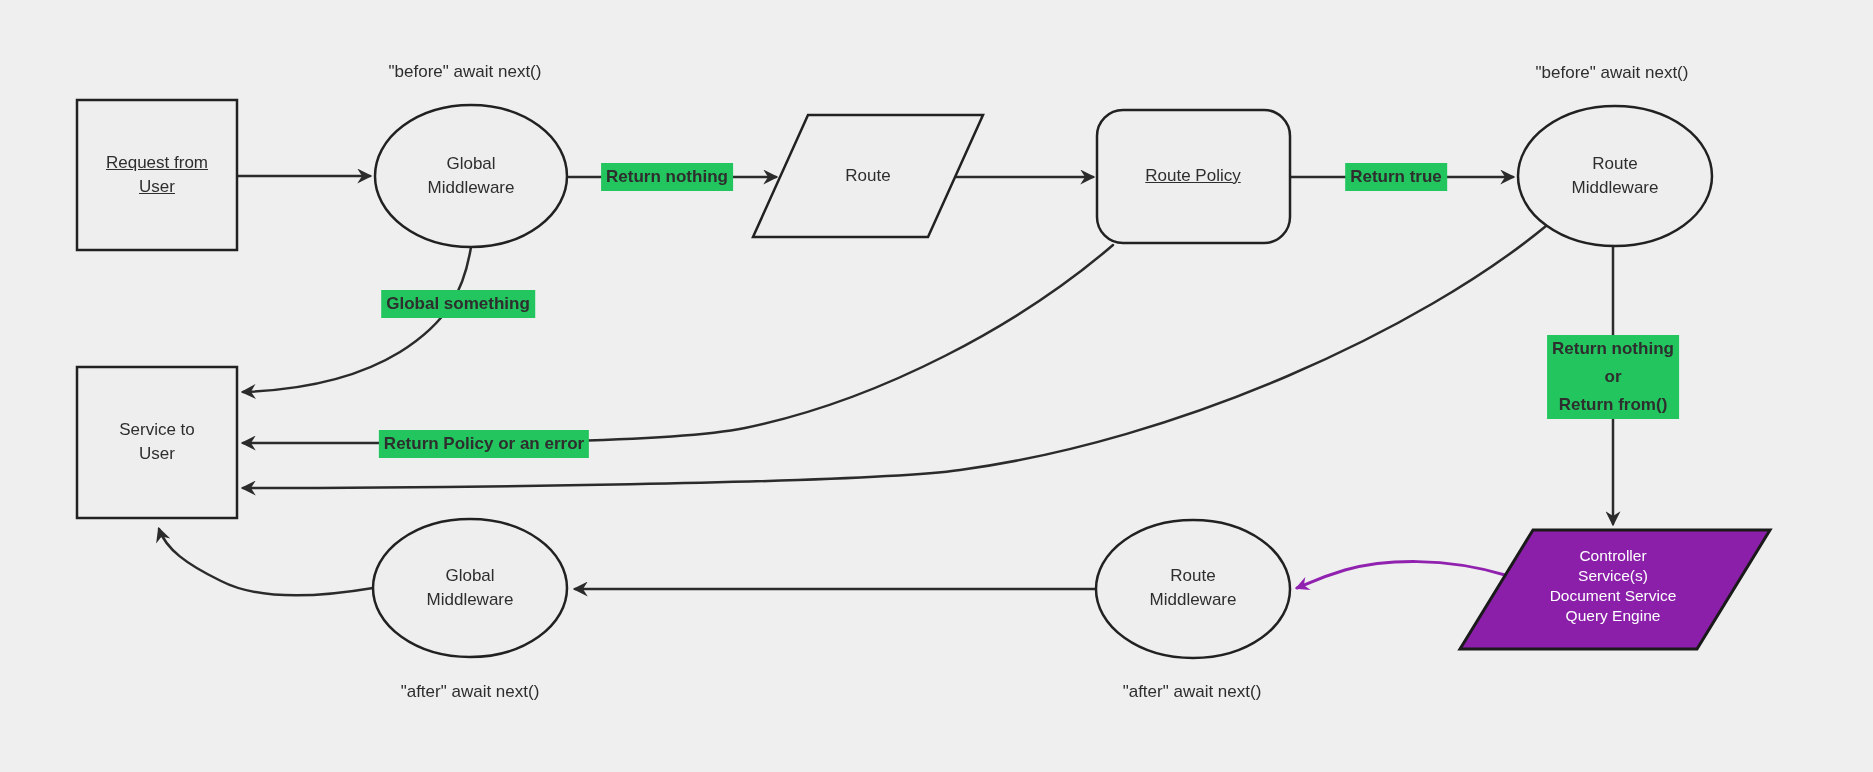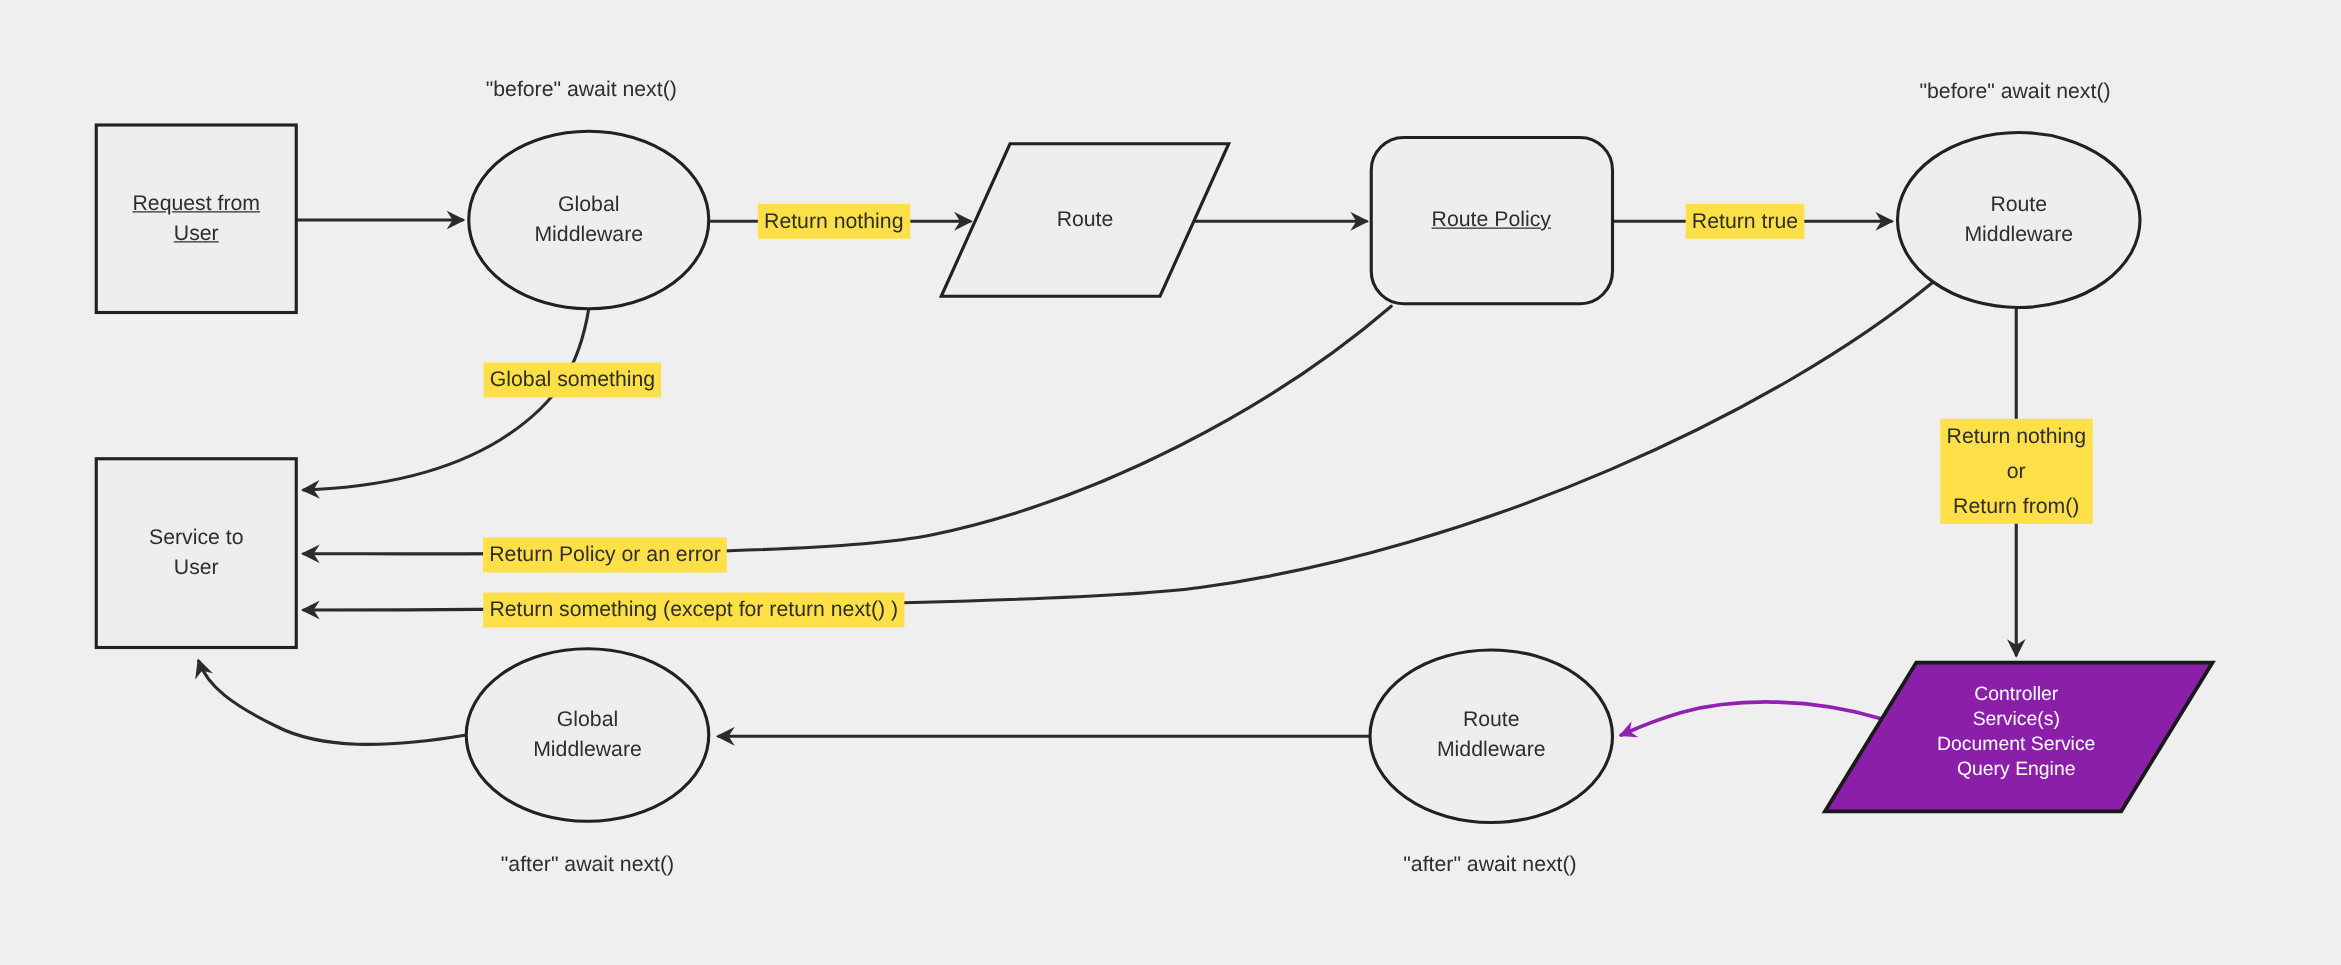--- a/index.html
+++ b/index.html
@@ -23,23 +23,24 @@
   .lbl {
     position: absolute;
     transform: translate(-50%, -50%);
     text-align: center;
     color: #2e2e2e;
     font-size: 17px;
     white-space: nowrap;
   }
   .node-label { line-height: 24px; }
   .edge-label {
-    background: #fde047;
+    background: #22c55e;
     padding: 0 5px;
     line-height: 28px;
+    font-weight: bold;
   }
   .annotation { line-height: 22px; }
   .controller-label {
     color: #ffffff;
     font-weight: normal;
     font-size: 15.5px;
     line-height: 20px;
   }
 </style>
 </head>
@@ -121,20 +122,19 @@
 
   <div class="lbl annotation" style="left:465px; top:72px;">"before" await next()</div>
   <div class="lbl annotation" style="left:1612px; top:73px;">"before" await next()</div>
   <div class="lbl annotation" style="left:470px; top:692px;">"after" await next()</div>
   <div class="lbl annotation" style="left:1192px; top:692px;">"after" await next()</div>
 
   <div class="lbl edge-label" style="left:667px; top:177px;">Return nothing</div>
   <div class="lbl edge-label" style="left:1396px; top:177px;">Return true</div>
   <div class="lbl edge-label" style="left:458px; top:304px;">Global something</div>
   <div class="lbl edge-label" style="left:484px; top:444px;">Return Policy or an error</div>
-  <div class="lbl edge-label" style="left:555px; top:488px;">Return something (except for return next() )</div>
   <div class="lbl edge-label" style="left:1613px; top:377px;">
     <div>Return nothing</div>
     <div>or</div>
     <div>Return from()</div>
   </div>
 
 </div>
 
 </body></html>

